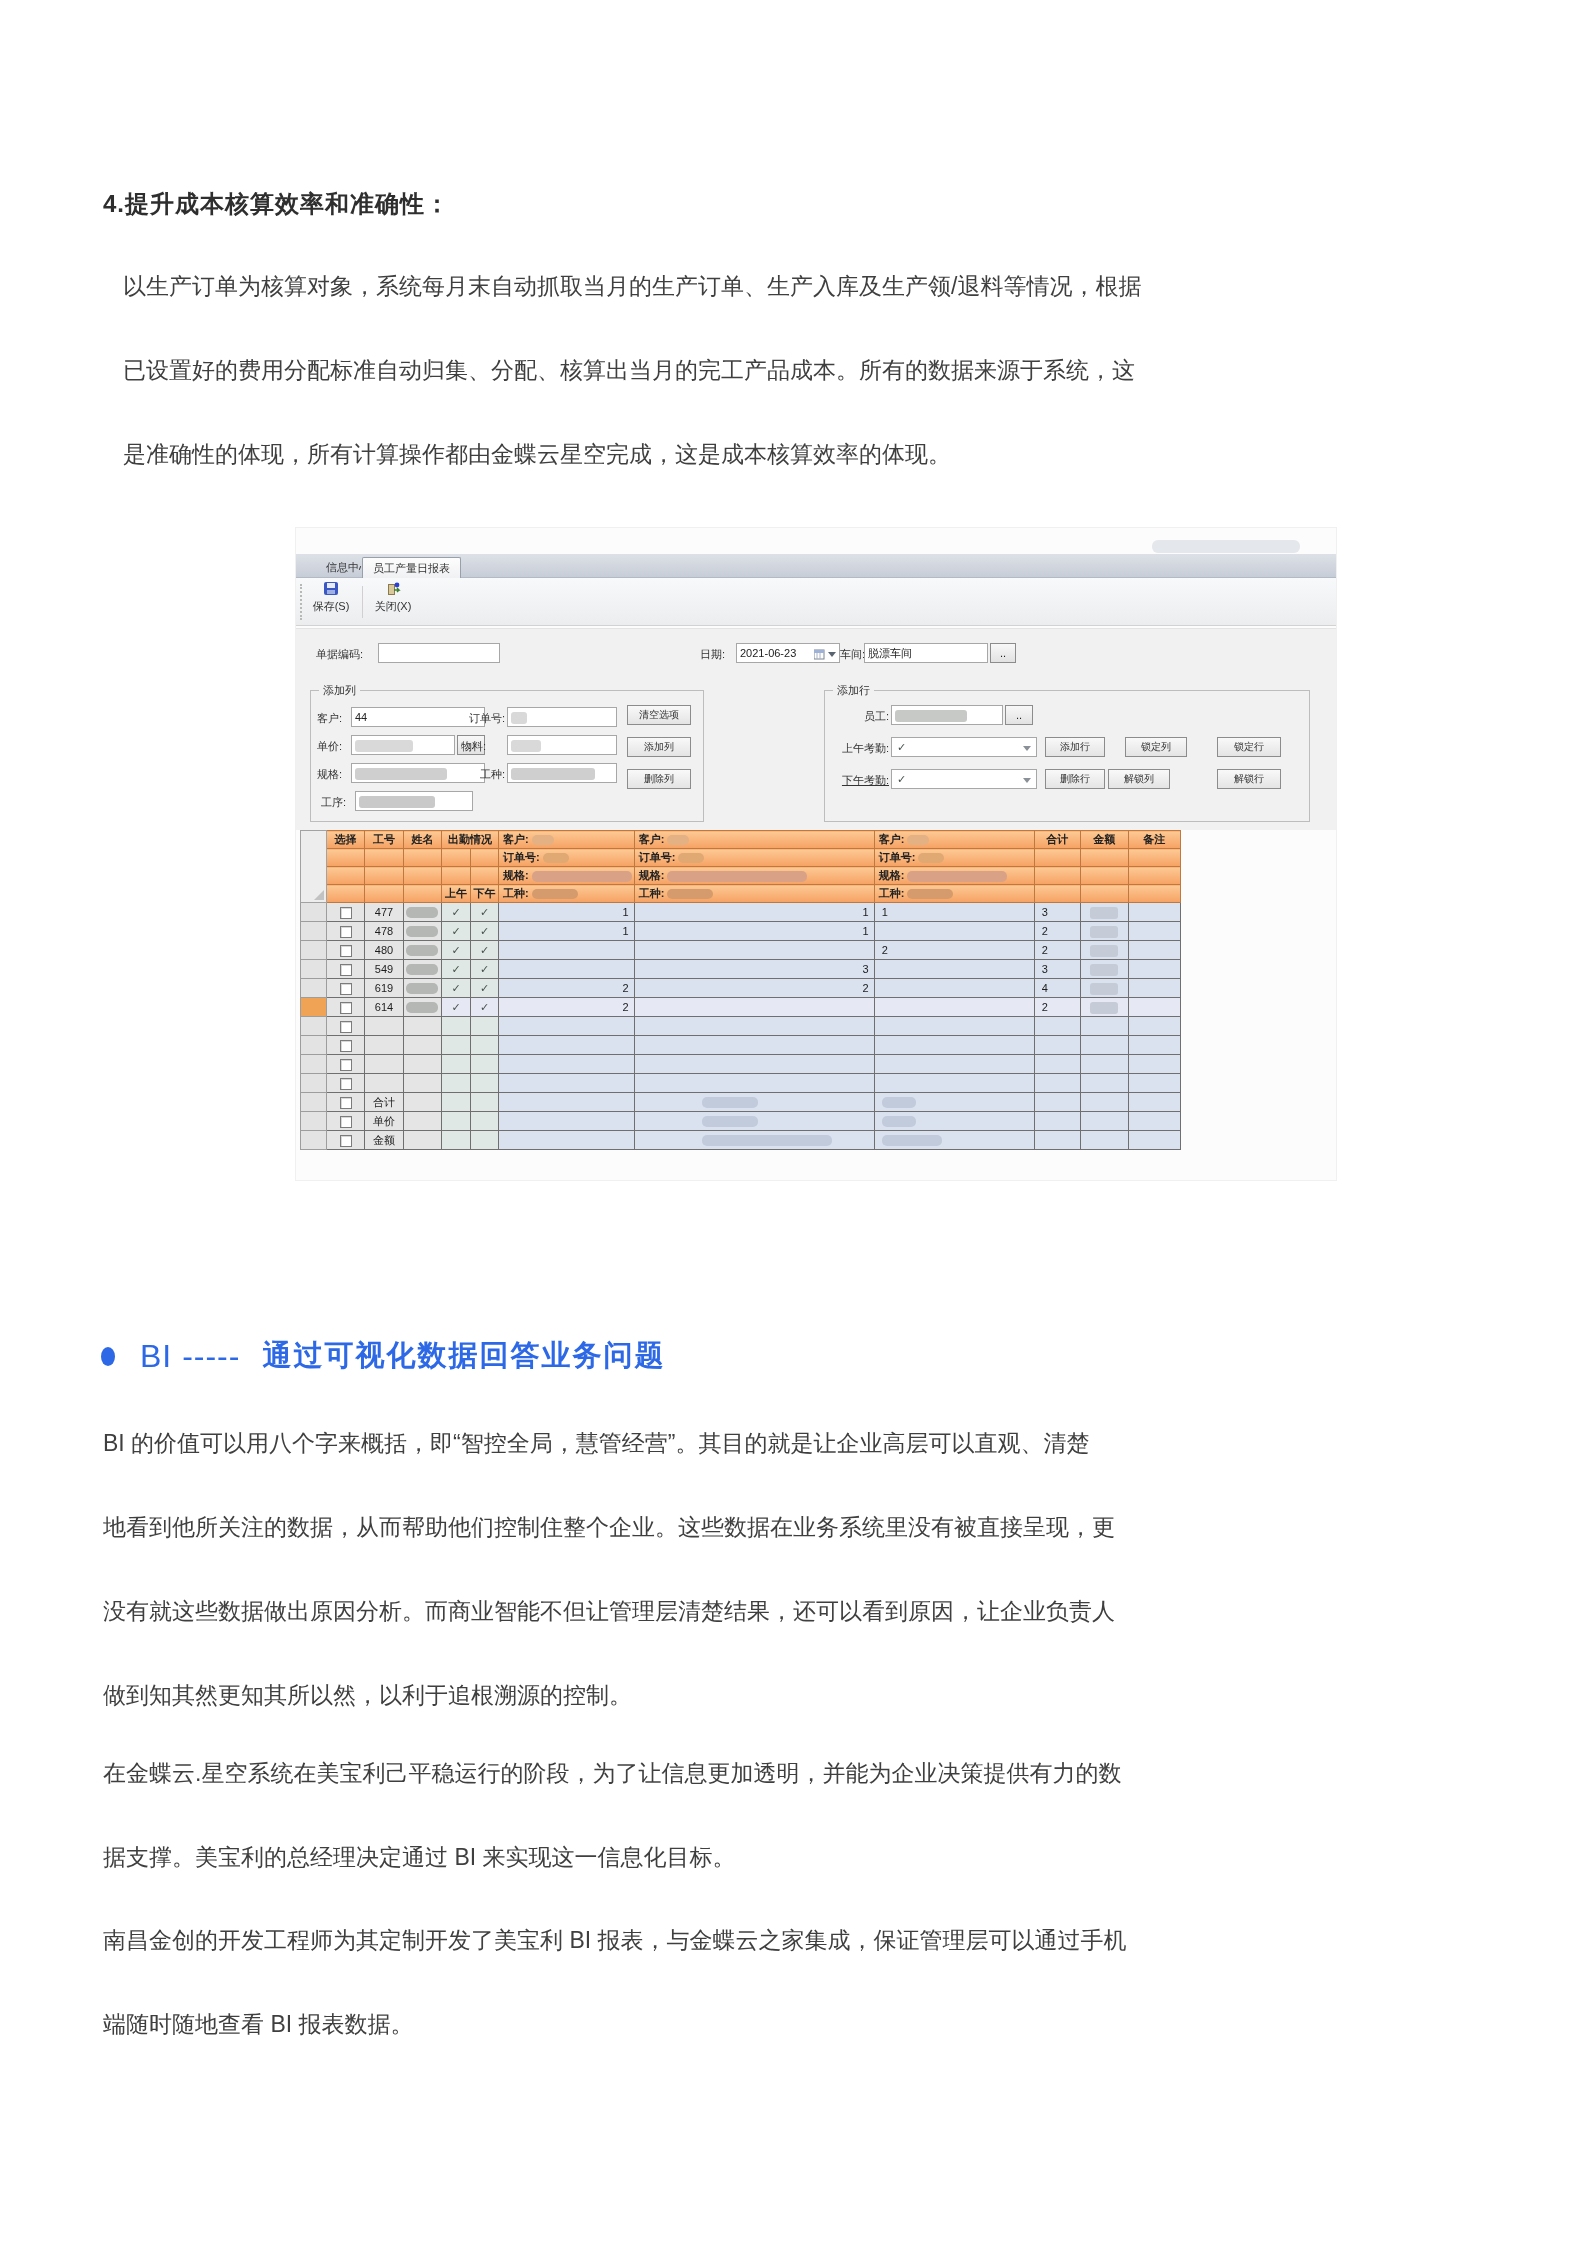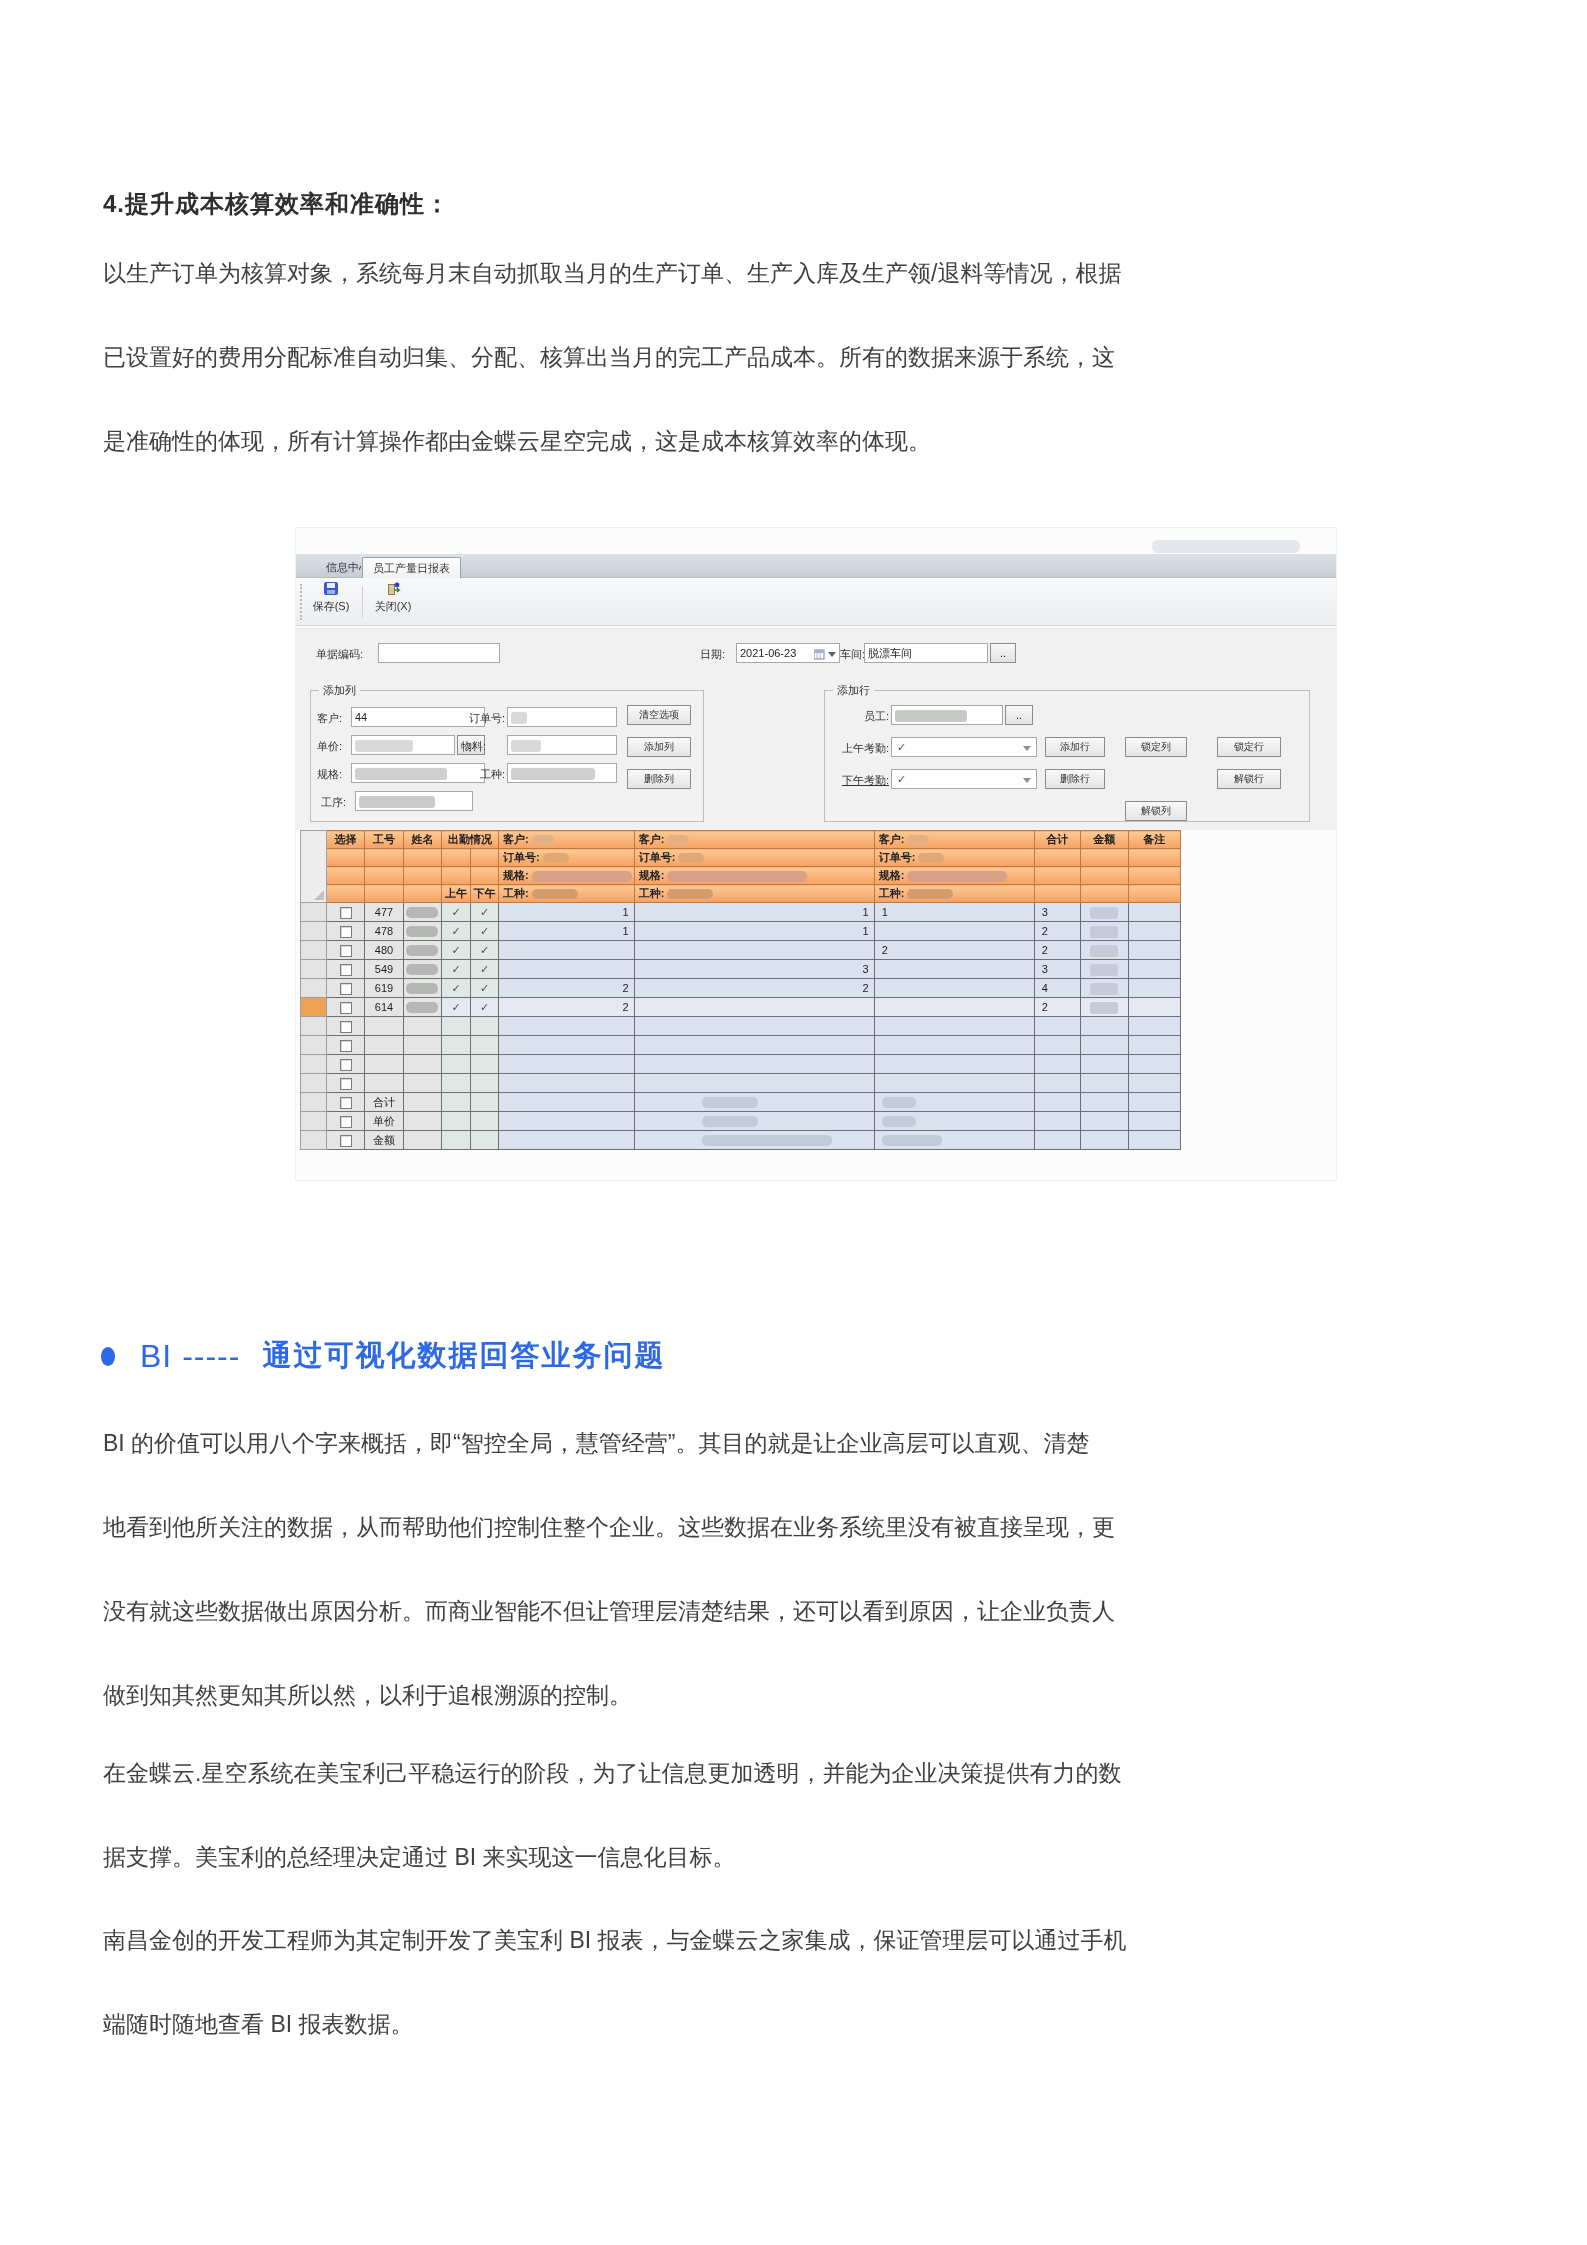--- a/index.html
+++ b/index.html
@@ -1,21 +1,21 @@
 <!DOCTYPE html>
 <html><head>
 <meta charset="utf-8">
 <style>
   html,body{margin:0;padding:0;}
   body{width:1587px;height:2245px;background:#ffffff;position:relative;
        font-family:"Liberation Sans","DejaVu Sans",sans-serif;color:#3d3d3d;}
   
   .doc-heading{position:absolute;left:103px;top:168px;font-size:24px;font-weight:bold;color:#2e2e2e;letter-spacing:1px;}
   .para{position:absolute;left:103px;width:1392px;font-size:23px;line-height:84px;white-space:pre-line;color:#3f3f3f;}
-  #p1{top:231px;} #p2{top:1401px;} #p3{top:1731px;} #p4{top:1898px;}
+  #p1{top:244px;margin-left:20px;} #p2{top:1401px;} #p3{top:1731px;} #p4{top:1898px;}
   .bi-heading{position:absolute;left:101px;top:1330px;height:52px;display:flex;align-items:center;color:#2d69e6;}
   .bi-heading .dot{width:14px;height:19px;border-radius:50%;background:#2d69e6;margin-right:25px;}
   .bi-heading .pre{font-size:32px;font-weight:normal;margin-right:22px;letter-spacing:1px;}
   .bi-heading .ttl{font-size:29px;font-weight:bold;letter-spacing:2px;}
 
   
   .ss{position:absolute;left:296px;top:528px;width:1040px;height:652px;background:#fcfcfc;
       font-size:11px;color:#222;box-shadow:0 0 0 1px #f0f0f0;}
   .ss *{box-sizing:border-box;}
   .title-blur{position:absolute;right:36px;top:12px;width:148px;height:13px;border-radius:6px;background:#e4e7eb;}
@@ -156,21 +156,21 @@
     <div class="mini-btn" style="left:180px;top:14px;width:28px;">..</div>
 
     <span class="flabel" style="left:2px;top:50px;width:62px;text-align:right;">上午考勤:</span>
     <div class="dd" style="left:66px;top:46px;width:146px;"><span class="chk">✓</span><span class="dda"></span></div>
     <span class="flabel" style="left:2px;top:82px;width:62px;text-align:right;text-decoration:underline;">下午考勤:</span>
     <div class="dd" style="left:66px;top:78px;width:146px;"><span class="chk">✓</span><span class="dda"></span></div>
 
     <div class="btn" style="left:220px;top:46px;width:60px;">添加行</div>
     <div class="btn" style="left:220px;top:78px;width:60px;">删除行</div>
     <div class="btn" style="left:300px;top:46px;width:62px;">锁定列</div>
-    <div class="btn" style="left:300px;top:78px;width:62px;margin-top:32px;">解锁列</div>
+    <div class="btn" style="left:283px;top:78px;width:62px;">解锁列</div>
     <div class="btn" style="left:392px;top:46px;width:64px;">锁定行</div>
     <div class="btn" style="left:392px;top:78px;width:64px;">解锁行</div>
   </div>
 
   <div class="grid-wrap">
     <table class="grid">
       <colgroup>
         <col style="width:26px">
           <col style="width:38px">
           <col style="width:39px">

